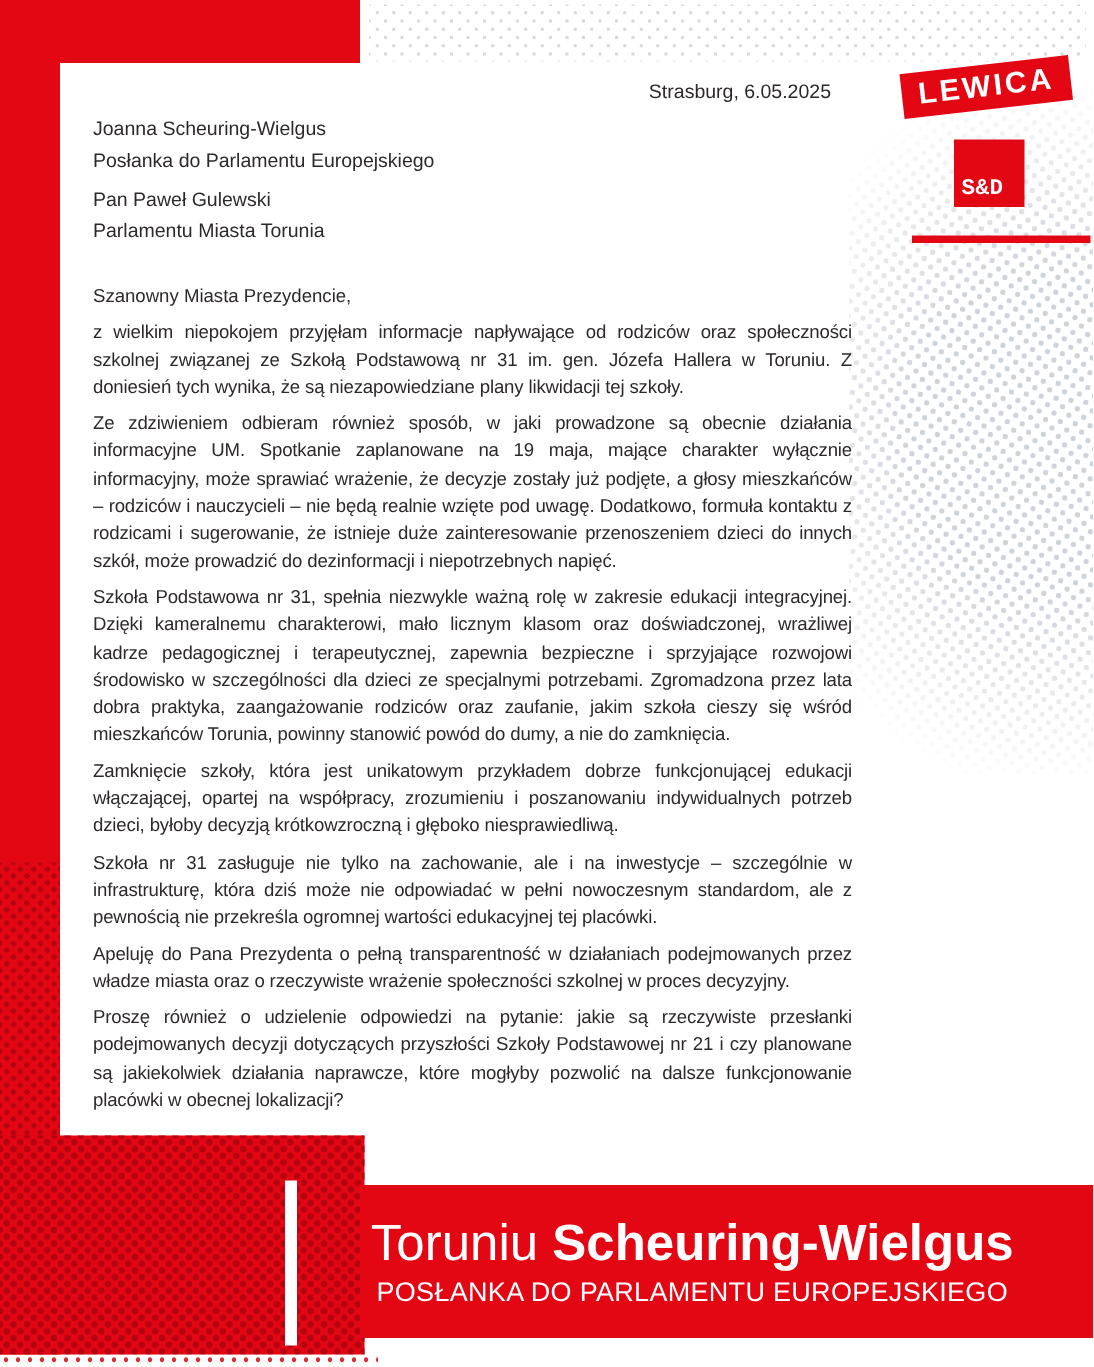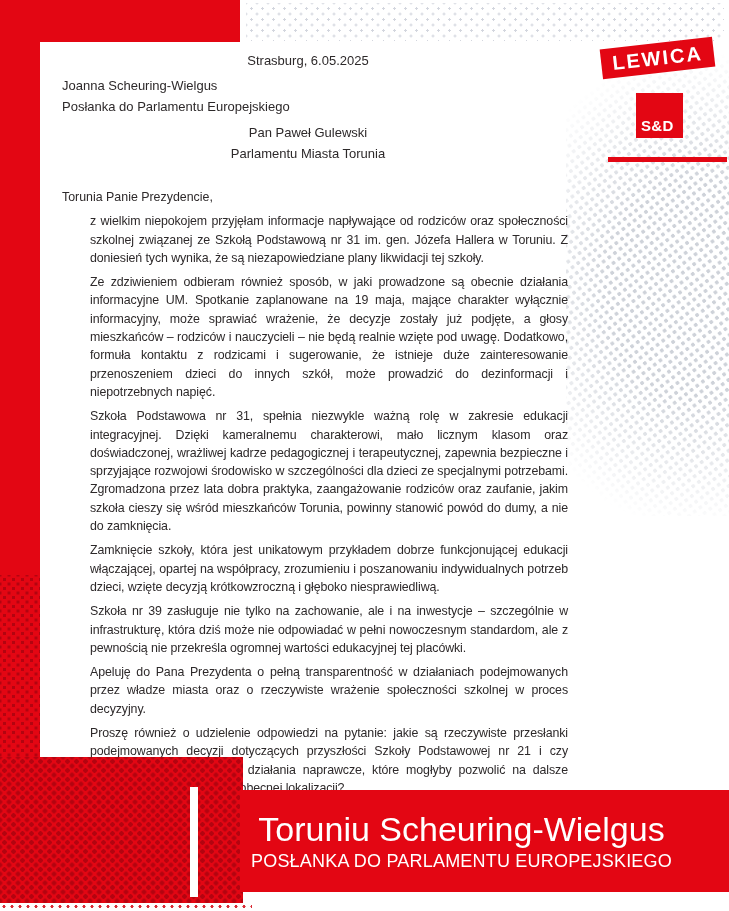--- a/index.html
+++ b/index.html
@@ -46,42 +46,42 @@
                      radial-gradient(circle,#ced2d9 1.7px,rgba(0,0,0,0) 2.0px);
     background-size:10px 10px;background-position:0 0,5px 5px;
   }
   
   .lewica-logo{
     position:absolute;left:601px;top:43px;width:113px;height:30px;background:#e30613;
     transform:rotate(-6.5deg);display:flex;align-items:center;justify-content:center;
     color:#ffffff;font-weight:800;font-size:20px;letter-spacing:2px;z-index:2;
   }
   .snd-logo{position:absolute;left:636px;top:93px;width:47px;height:45px;background:#e30613;z-index:2;}
-  .snd-logo span{position:absolute;left:5px;bottom:4px;color:#ffffff;font-weight:700;font-size:15px;letter-spacing:.3px;}
+  .snd-logo span{position:absolute;left:5px;bottom:4px;color:#ffffff;font-weight:700;font-size:15px;letter-spacing:.3px;font-family:Liberation Mono, monospace;}
   .red-line{position:absolute;left:608px;top:157px;width:119px;height:5px;background:#e30613;}
   
   .letter{position:absolute;left:62px;top:50px;width:506px;color:#2d292a;}
   .hline{font-size:13px;line-height:21px;}
-  .date{text-align:center;padding-right:14px;}
+  .date{text-align:right;padding-right:14px;}
   .sender{margin-top:4px;}
-  .recipient{text-align:center;padding-right:14px;margin-top:5px;}
+  .recipient{text-align:left;padding-right:14px;margin-top:5px;}
   .salutation{margin-top:24px;font-size:12.4px;line-height:18.3px;}
-  .paragraphs{margin-top:6px;margin-left:28px;}
+  .paragraphs{margin-top:6px;}
   .paragraphs .para{
     margin:0 0 6px 0;font-size:12.4px;line-height:18.3px;text-align:justify;
     letter-spacing:-0.1px;
   }
   
   .banner{
     position:absolute;left:240px;top:790px;width:489px;height:102px;background:#e30613;z-index:2;
     display:flex;flex-direction:column;align-items:center;justify-content:center;
     color:#ffffff;padding-right:46px;box-sizing:border-box;
   }
   .banner-name{font-size:34px;line-height:40px;font-weight:400;white-space:nowrap;}
-  .banner-name .bold{font-weight:400;}
+  .banner-name .bold{font-weight:700;}
   .banner-sub{font-size:18px;line-height:25px;font-weight:400;letter-spacing:.2px;white-space:nowrap;}
 </style>
 </head>
 <body>
 
 <div class="page">
 
   <div class="top-bar"></div>
   <div class="sidebar"></div>
   <div class="sidebar-dots"></div>
@@ -102,27 +102,27 @@
   <div class="letter">
     <div class="date hline">Strasburg, 6.05.2025</div>
     <div class="sender">
       <div class="hline">Joanna Scheuring-Wielgus</div>
       <div class="hline">Posłanka do Parlamentu Europejskiego</div>
     </div>
     <div class="recipient">
       <div class="hline">Pan Paweł Gulewski</div>
       <div class="hline">Parlamentu Miasta Torunia</div>
     </div>
-    <div class="salutation">Torunia Panie Prezydencie,</div>
+    <div class="salutation">Szanowny Miasta Prezydencie,</div>
     <div class="paragraphs">
         <p class="para">z wielkim niepokojem przyjęłam informacje napływające od rodziców oraz społeczności szkolnej związanej ze Szkołą Podstawową nr 31 im. gen. Józefa Hallera w Toruniu. Z doniesień tych wynika, że są niezapowiedziane plany likwidacji tej szkoły.</p>
         <p class="para">Ze zdziwieniem odbieram również sposób, w jaki prowadzone są obecnie działania informacyjne UM. Spotkanie zaplanowane na 19 maja, mające charakter wyłącznie informacyjny, może sprawiać wrażenie, że decyzje zostały już podjęte, a głosy mieszkańców – rodziców i nauczycieli – nie będą realnie wzięte pod uwagę. Dodatkowo, formuła kontaktu z rodzicami i sugerowanie, że istnieje duże zainteresowanie przenoszeniem dzieci do innych szkół, może prowadzić do dezinformacji i niepotrzebnych napięć.</p>
         <p class="para">Szkoła Podstawowa nr 31, spełnia niezwykle ważną rolę w zakresie edukacji integracyjnej. Dzięki kameralnemu charakterowi, mało licznym klasom oraz doświadczonej, wrażliwej kadrze pedagogicznej i terapeutycznej, zapewnia bezpieczne i sprzyjające rozwojowi środowisko w szczególności dla dzieci ze specjalnymi potrzebami. Zgromadzona przez lata dobra praktyka, zaangażowanie rodziców oraz zaufanie, jakim szkoła cieszy się wśród mieszkańców Torunia, powinny stanowić powód do dumy, a nie do zamknięcia.</p>
-        <p class="para">Zamknięcie szkoły, która jest unikatowym przykładem dobrze funkcjonującej edukacji włączającej, opartej na współpracy, zrozumieniu i poszanowaniu indywidualnych potrzeb dzieci, wzięte decyzją krótkowzroczną i głęboko niesprawiedliwą.</p>
-        <p class="para">Szkoła nr 39 zasługuje nie tylko na zachowanie, ale i na inwestycje – szczególnie w infrastrukturę, która dziś może nie odpowiadać w pełni nowoczesnym standardom, ale z pewnością nie przekreśla ogromnej wartości edukacyjnej tej placówki.</p>
+        <p class="para">Zamknięcie szkoły, która jest unikatowym przykładem dobrze funkcjonującej edukacji włączającej, opartej na współpracy, zrozumieniu i poszanowaniu indywidualnych potrzeb dzieci, byłoby decyzją krótkowzroczną i głęboko niesprawiedliwą.</p>
+        <p class="para">Szkoła nr 31 zasługuje nie tylko na zachowanie, ale i na inwestycje – szczególnie w infrastrukturę, która dziś może nie odpowiadać w pełni nowoczesnym standardom, ale z pewnością nie przekreśla ogromnej wartości edukacyjnej tej placówki.</p>
         <p class="para">Apeluję do Pana Prezydenta o pełną transparentność w działaniach podejmowanych przez władze miasta oraz o rzeczywiste wrażenie społeczności szkolnej w proces decyzyjny.</p>
         <p class="para">Proszę również o udzielenie odpowiedzi na pytanie: jakie są rzeczywiste przesłanki podejmowanych decyzji dotyczących przyszłości Szkoły Podstawowej nr 21 i czy planowane są jakiekolwiek działania naprawcze, które mogłyby pozwolić na dalsze funkcjonowanie placówki w obecnej lokalizacji?</p>
       </div>
   </div>
 
   <div class="bottom-block"></div>
   <div class="bottom-fringe"></div>
   <div class="white-bar"></div>
   <div class="banner">
     <div class="banner-name">

